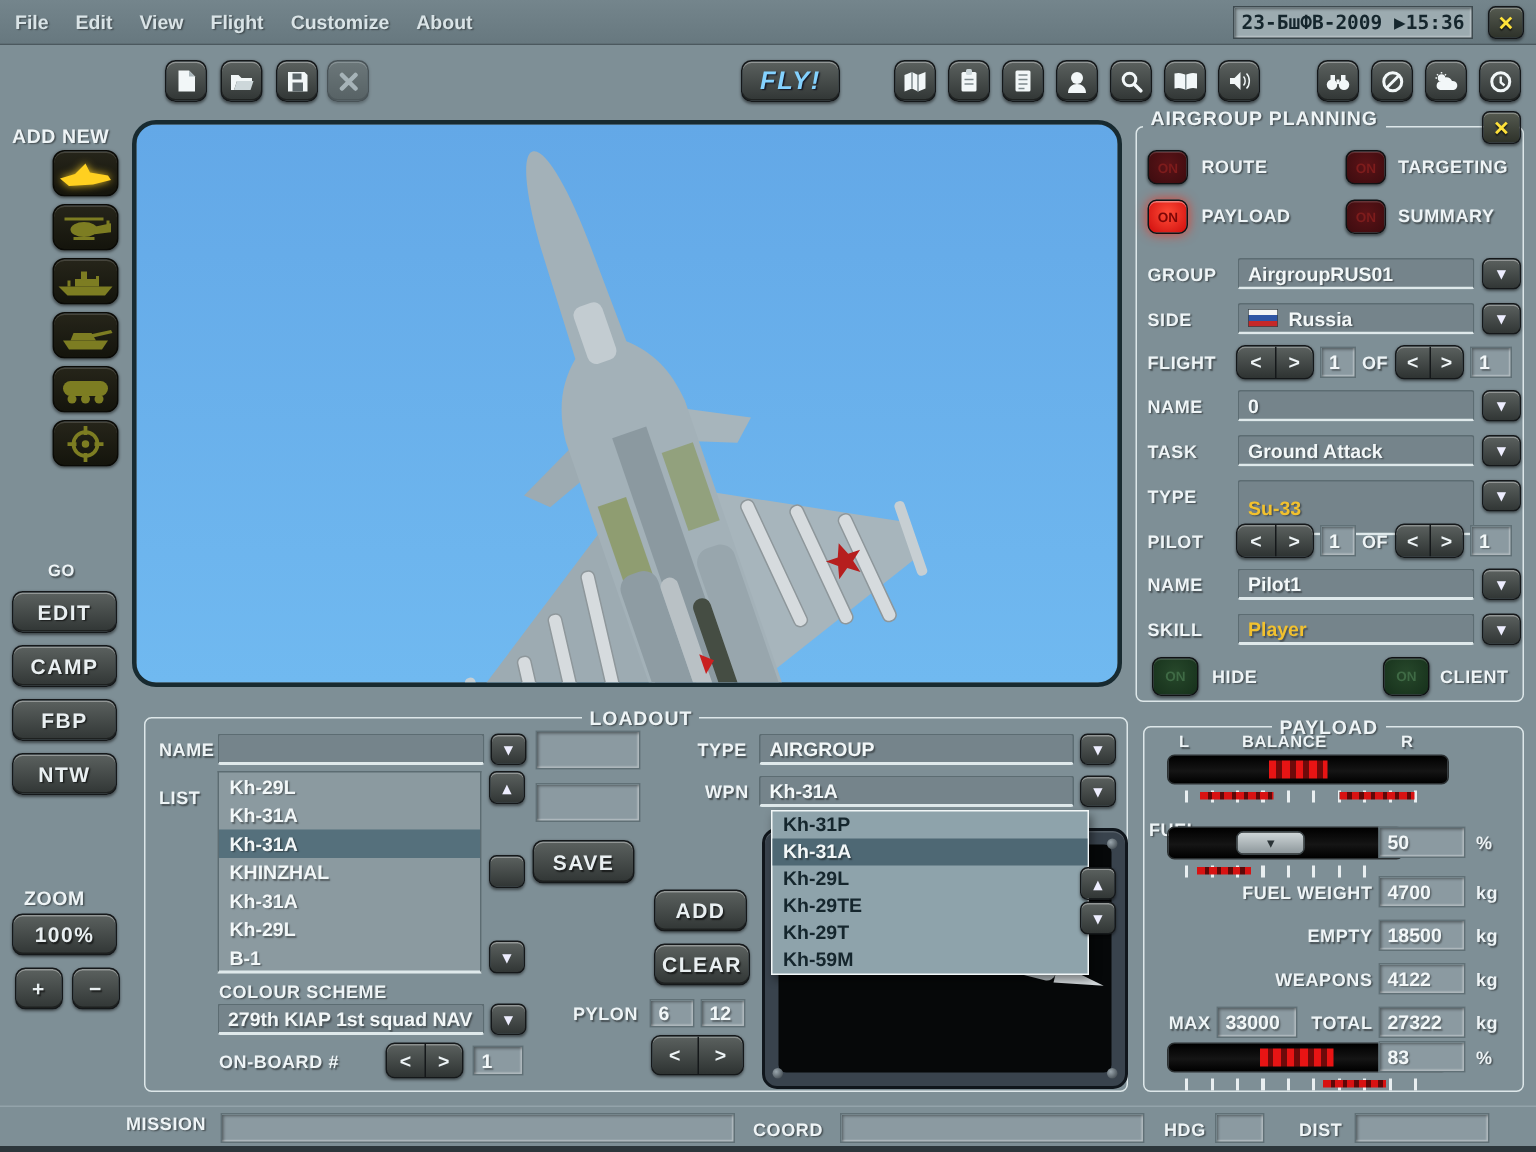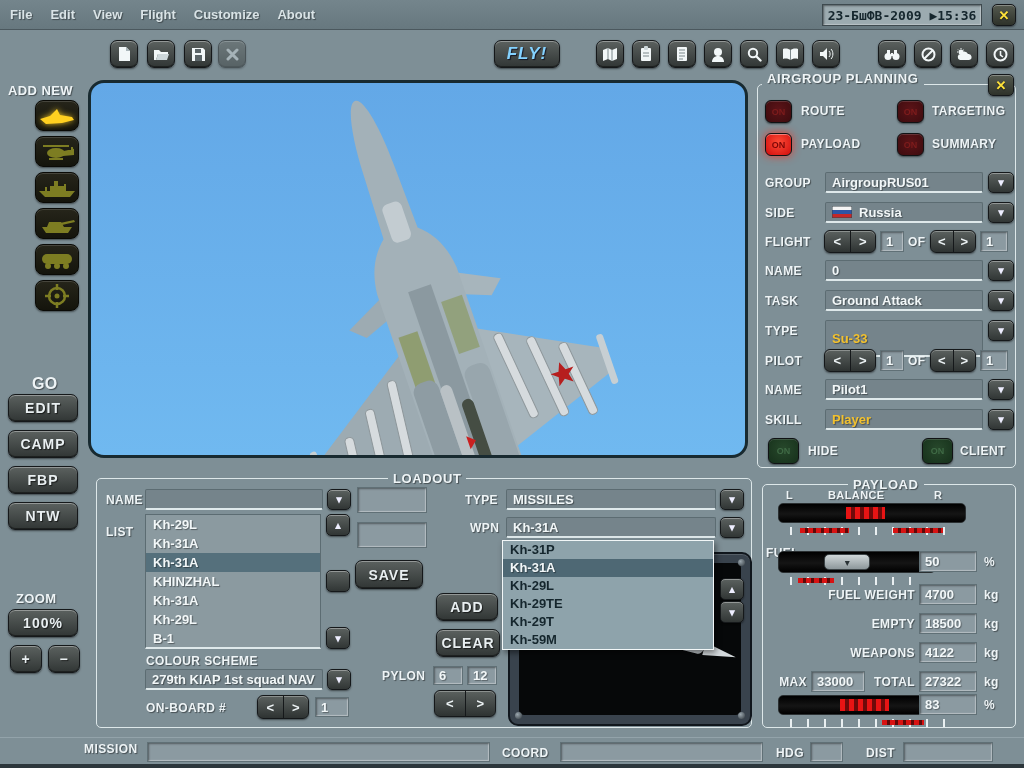--- a/index.html
+++ b/index.html
@@ -313,21 +313,21 @@
     </svg>
 </div>
 <div class="addbtn abs" style="top:280px;">
   <svg width="26" height="26" viewBox="0 0 26 26">
       <circle cx="13" cy="13" r="8" fill="none" stroke="#7d7d22" stroke-width="2.5"></circle>
       <circle cx="13" cy="13" r="2.5"></circle>
       <path d="M13 1v6M13 19v6M1 13h6M19 13h6" stroke="#7d7d22" stroke-width="2.5"></path>
     </svg>
 </div>
 
-<div class="lbl abs" style="left:32px; top:375px; font-size:16px;">GO</div>
+<div class="lbl abs" style="left:32px; top:375px; font-size:11px;">GO</div>
 <div class="btn txtbtn abs" style="left:8px; top:394px; width:70px; height:28px;">EDIT</div>
 <div class="btn txtbtn abs" style="left:8px; top:430px; width:70px; height:28px;">CAMP</div>
 <div class="btn txtbtn abs" style="left:8px; top:466px; width:70px; height:28px;">FBP</div>
 <div class="btn txtbtn abs" style="left:8px; top:502px; width:70px; height:28px;">NTW</div>
 
 <div class="lbl abs" style="left:16px; top:591px; font-size:13px;">ZOOM</div>
 <div class="btn txtbtn abs" style="left:8px; top:609px; width:70px; height:28px;">100%</div>
 <div class="btn txtbtn abs" style="left:10px; top:645px; width:32px; height:28px;">
   <span>+</span>
 </div>
@@ -625,35 +625,35 @@
     </svg>
   </div>
   <div class="screw" style="left:5px; top:5px;"></div>
   <div class="screw" style="right:5px; top:5px;"></div>
   <div class="screw" style="left:5px; bottom:5px;"></div>
   <div class="screw" style="right:5px; bottom:5px;"></div>
 </div>
 
 <div class="lbl abs" style="left:465px; top:493px;">TYPE</div>
 <div class="combo abs" style="left:506px; top:489px; width:210px; height:21px;">
-    <span>MISSILES</span>
+    <span>AIRGROUP</span>
   </div>
 <div class="ddbtn abs" style="left:720px; top:489px; width:24px; height:21px;">
     <span>▾</span>
   </div>
 
 <div class="lbl abs" style="left:470px; top:521px;">WPN</div>
 <div class="combo abs" style="left:506px; top:517px; width:210px; height:21px;">
     <span>Kh-31A</span>
   </div>
 <div class="ddbtn abs" style="left:720px; top:517px; width:24px; height:21px;">
     <span>▾</span>
   </div>
 
-<div id="wpn-dropdown" class="abs" style="left:502px; top:540px; width:212px; height:110px; z-index:5;">
+<div id="wpn-dropdown" class="abs" style="left:514px; top:540px; width:212px; height:110px; z-index:5;">
     <div class="ddrow">Kh-31P</div>
     <div class="ddrow sel">Kh-31A</div>
     <div class="ddrow">Kh-29L</div>
     <div class="ddrow">Kh-29TE</div>
     <div class="ddrow">Kh-29T</div>
     <div class="ddrow">Kh-59M</div>
   </div>
 <div class="ddbtn abs" style="left:720px; top:578px; width:24px; height:22px; z-index:5;">
     <span>▴</span>
   </div>

